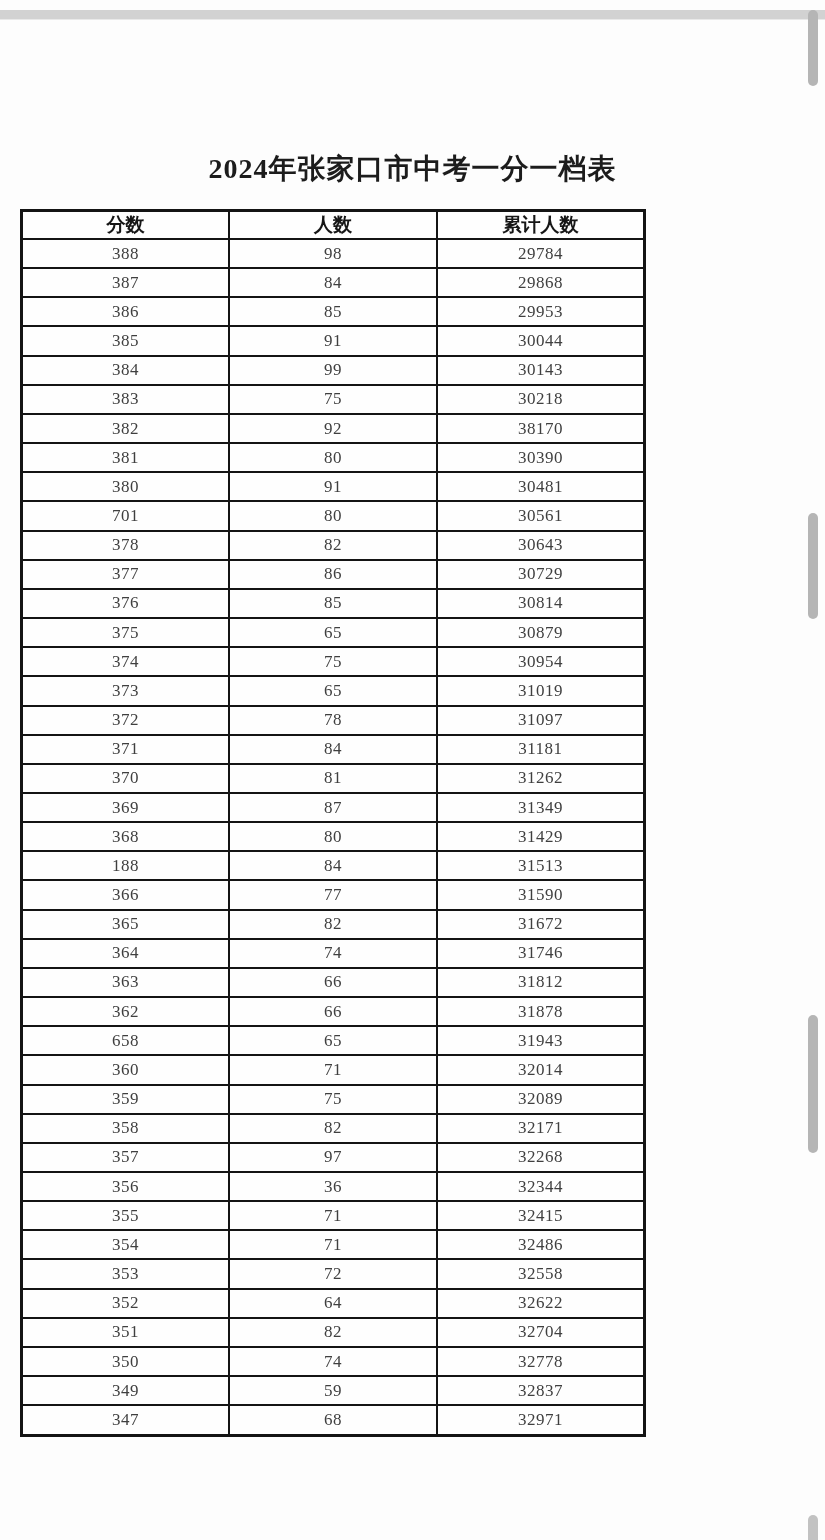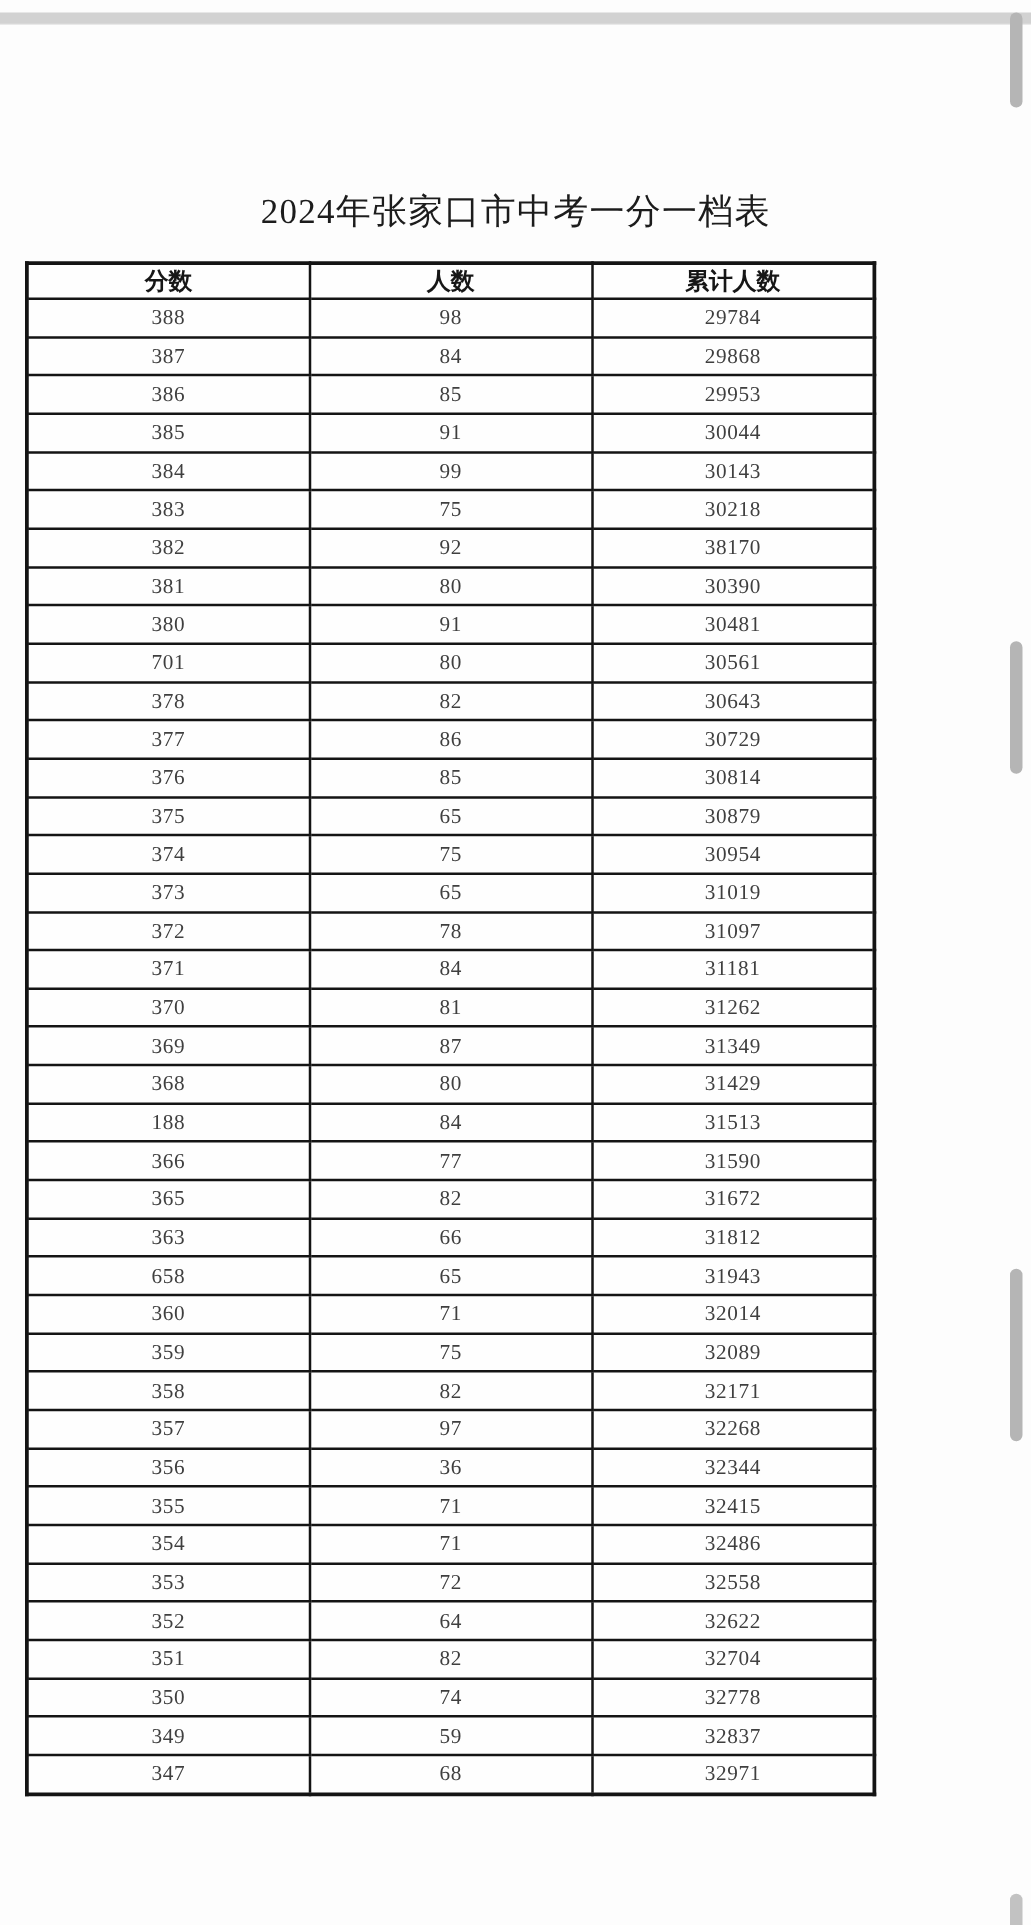--- a/index.html
+++ b/index.html
@@ -38,30 +38,30 @@
   .vthumb.t4 { top: 1515px; height: 40px; background: #c2c2c2; }
 
   .doc-title {
     position: absolute;
     left: 0;
     top: 150px;
     width: 100%;
     margin: 0;
     text-align: center;
     font-size: 28px;
-    font-weight: normal;
+    font-weight: bold;
     color: #1c1c1c;
     letter-spacing: 1px;
   }
 
   table.score-table {
     position: absolute;
     left: 20px;
     top: 209px;
-    width: 681px;
+    width: 626px;
     height: 1228px;
     border-collapse: collapse;
     table-layout: fixed;
     background: #fefefe;
   }
   table.score-table th,
   table.score-table td {
     border: 2px solid #141414;
     text-align: center;
     vertical-align: middle;
@@ -216,25 +216,35 @@
         <td>366</td>
         <td>77</td>
         <td>31590</td>
       </tr>
       <tr>
         <td>365</td>
         <td>82</td>
         <td>31672</td>
       </tr>
       <tr>
+        <td>364</td>
+        <td>74</td>
+        <td>31746</td>
+      </tr>
+      <tr>
         <td>363</td>
         <td>66</td>
         <td>31812</td>
       </tr>
       <tr>
+        <td>362</td>
+        <td>66</td>
+        <td>31878</td>
+      </tr>
+      <tr>
         <td>658</td>
         <td>65</td>
         <td>31943</td>
       </tr>
       <tr>
         <td>360</td>
         <td>71</td>
         <td>32014</td>
       </tr>
       <tr>

